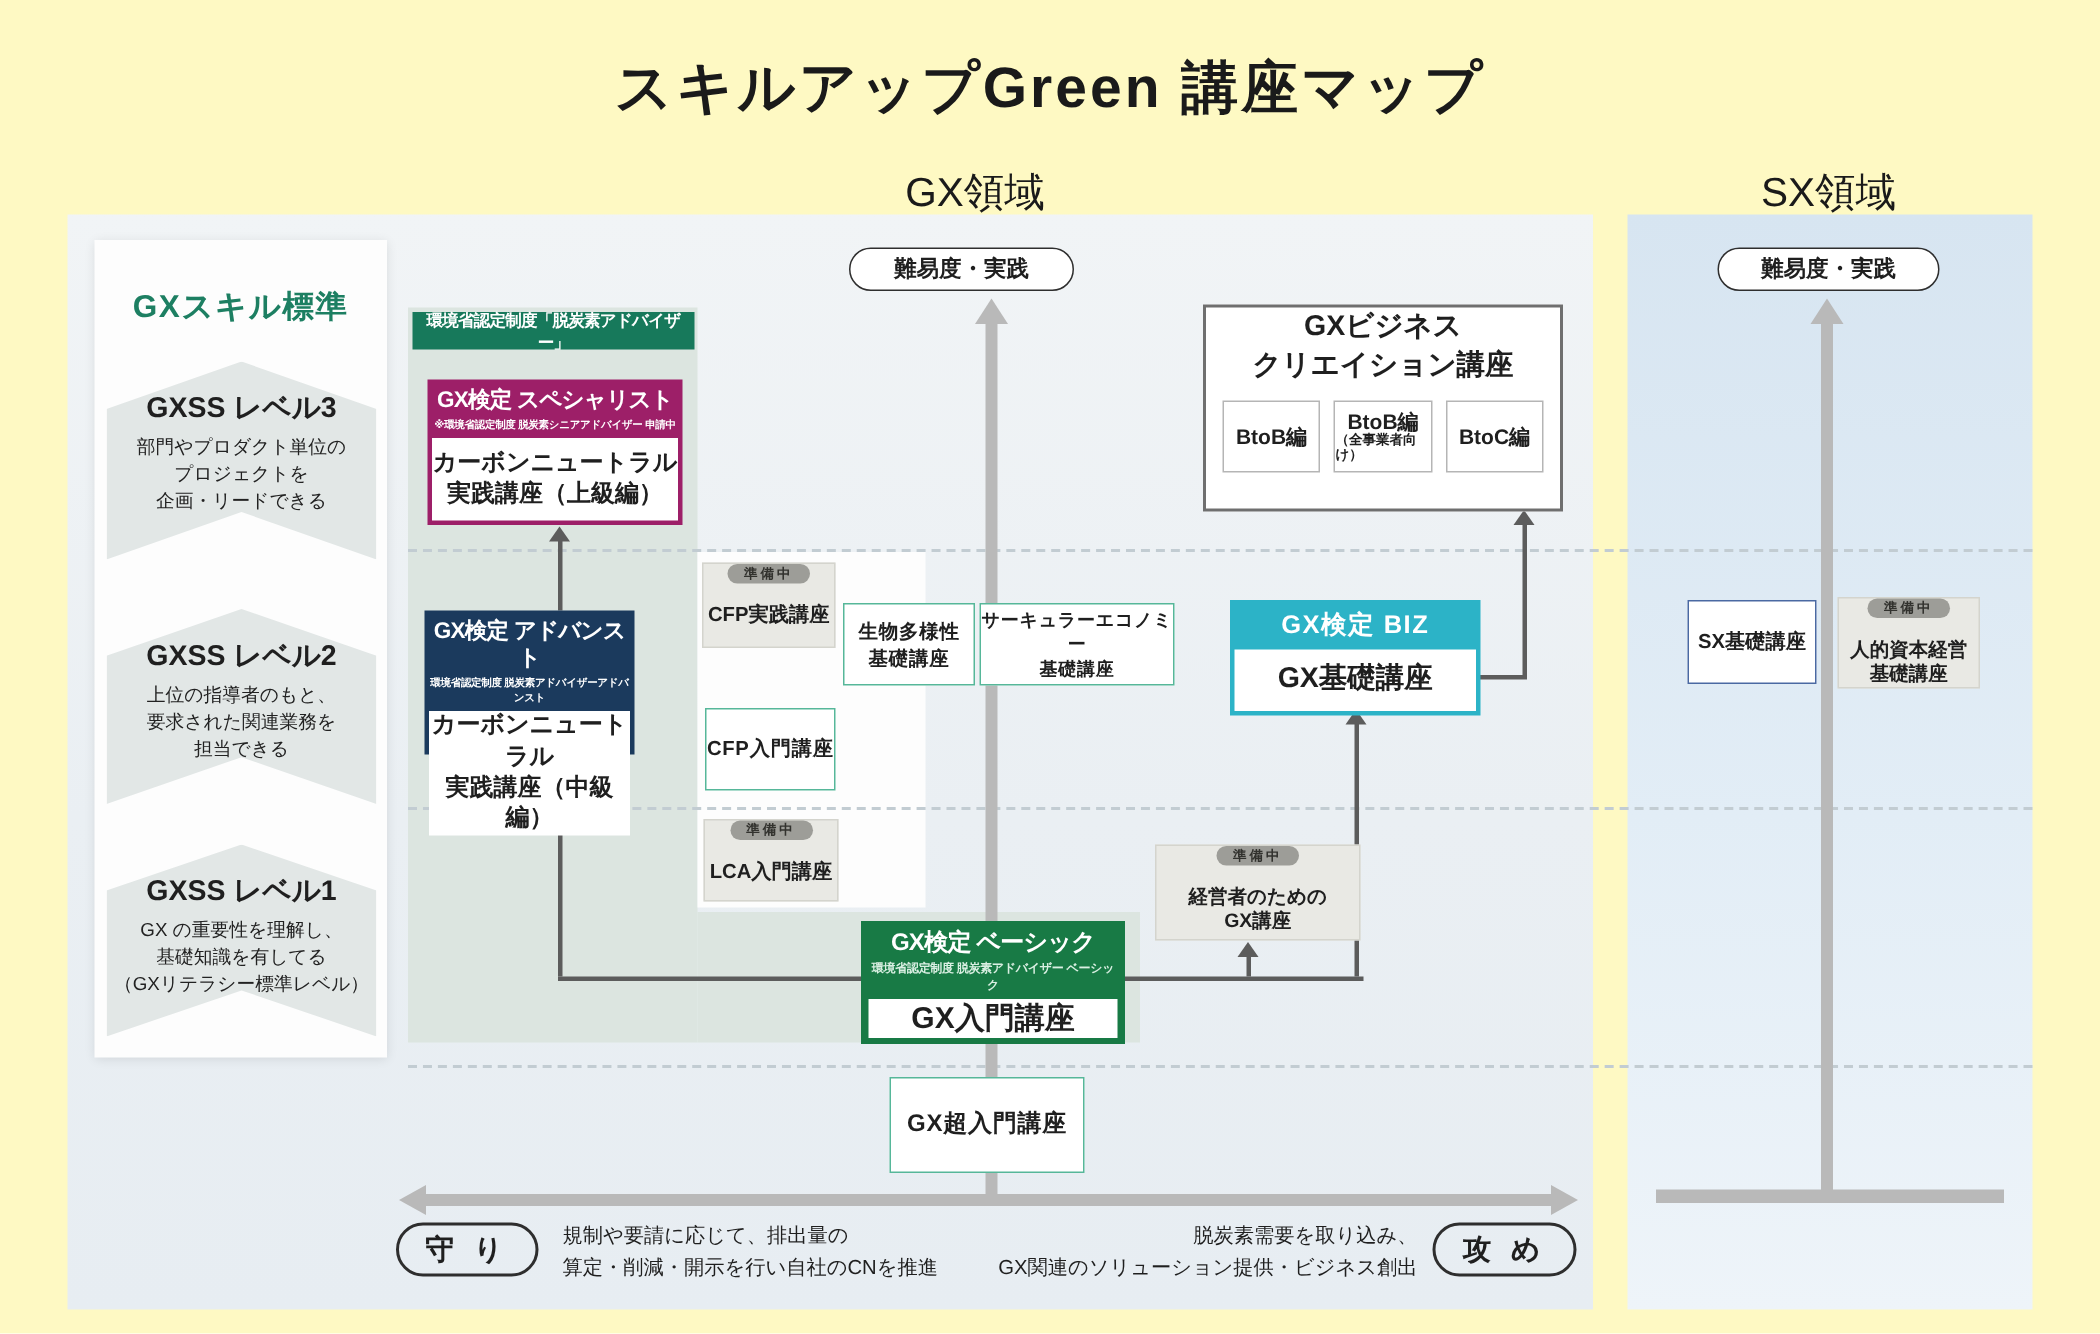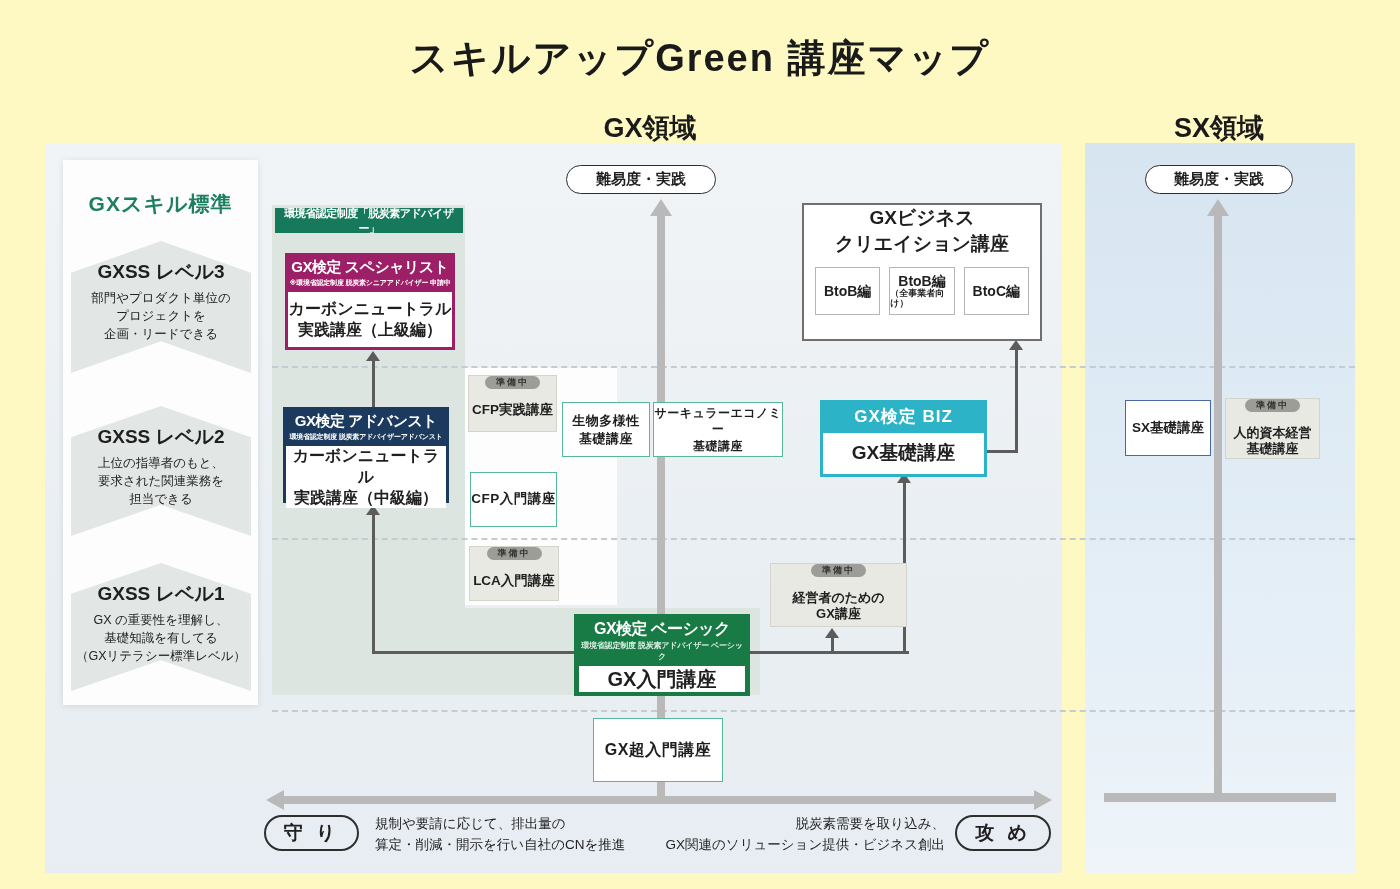--- a/index.html
+++ b/index.html
@@ -10,21 +10,21 @@
   .center{display:flex;align-items:center;justify-content:center;text-align:center;}
 
   
   .gx-panel{left:45px;top:143px;width:1017px;height:730px;background:linear-gradient(180deg,#f1f4f6 0%,#eaeff3 55%,#e7edf2 100%);}
   .sx-panel{left:1085px;top:143px;width:270px;height:730px;background:linear-gradient(180deg,#d7e5f1 0%,#e2edf6 55%,#eef4f9 100%);}
   .sage{background:#dce5e0;}
   .white-backdrop{background:#fdfdfd;}
 
   
   .page-title{left:0;top:33px;width:1400px;text-align:center;font-size:38px;font-weight:bold;letter-spacing:2px;color:#1a1a1a;}
-  .region-label{font-size:27px;font-weight:bold;text-align:center;color:#1a1a1a;}
+  .region-label{font-size:27px;font-weight:normal;text-align:center;color:#1a1a1a;}
   .axis-pill{background:#fff;border:1.5px solid #2e2e2e;border-radius:16px;font-size:15px;font-weight:bold;}
 
   
   .sidebar{left:63px;top:160px;width:195px;height:545px;background:#fdfdfd;box-shadow:0 1px 7px rgba(0,0,0,.10);}
   .skill-title{margin-top:30px;text-align:center;font-size:21px;font-weight:bold;letter-spacing:1px;color:#1d7f62;}
   .chevron{position:absolute;left:8px;width:180px;background:#e2e7e6;
     clip-path:polygon(0 24%,50% 0,100% 24%,100% 100%,50% 76%,0 100%);
     text-align:center;box-sizing:border-box;padding-top:18px;}
   .lvl-name{font-size:19px;font-weight:bold;color:#1f1f1f;}
   .lvl-desc{font-size:12.5px;line-height:1.45;margin-top:4px;color:#222;}
@@ -140,21 +140,21 @@
 
   <div class="abs center" style="left:275px;top:208px;width:188px;height:25px;background:#17795b;color:#fff;font-size:11px;font-weight:bold;letter-spacing:-0.5px;">環境省認定制度「脱炭素アドバイザー」</div>
 
   <div class="abs certbox" style="left:285px;top:253px;width:170px;height:97px;background:#9d1f68;">
     <div class="cert-title">GX検定 スペシャリスト</div>
     <div class="cert-sub">※環境省認定制度 脱炭素シニアアドバイザー 申請中</div>
     <div class="cert-body ml" style="font-size:16px;">カーボンニュートラル
 実践講座（上級編）</div>
   </div>
 
-  <div class="abs certbox" style="left:283px;top:407px;width:166px;height:96px;background:#1b3a5d;text-align:center;">
+  <div class="abs certbox" style="left:283px;top:407px;width:140px;height:96px;background:#1b3a5d;text-align:center;">
     <div class="cert-title">GX検定 アドバンスト</div>
     <div class="cert-sub">環境省認定制度 脱炭素アドバイザーアドバンスト</div>
     <div class="cert-body ml" style="font-size:16px;">カーボンニュートラル
 実践講座（中級編）</div>
   </div>
 
   <div class="abs graybox" style="left:468px;top:375px;width:89px;height:57px;font-size:13.5px;">
     <span class="prep-pill">準備中</span>
     <span>CFP実践講座</span>
   </div>

